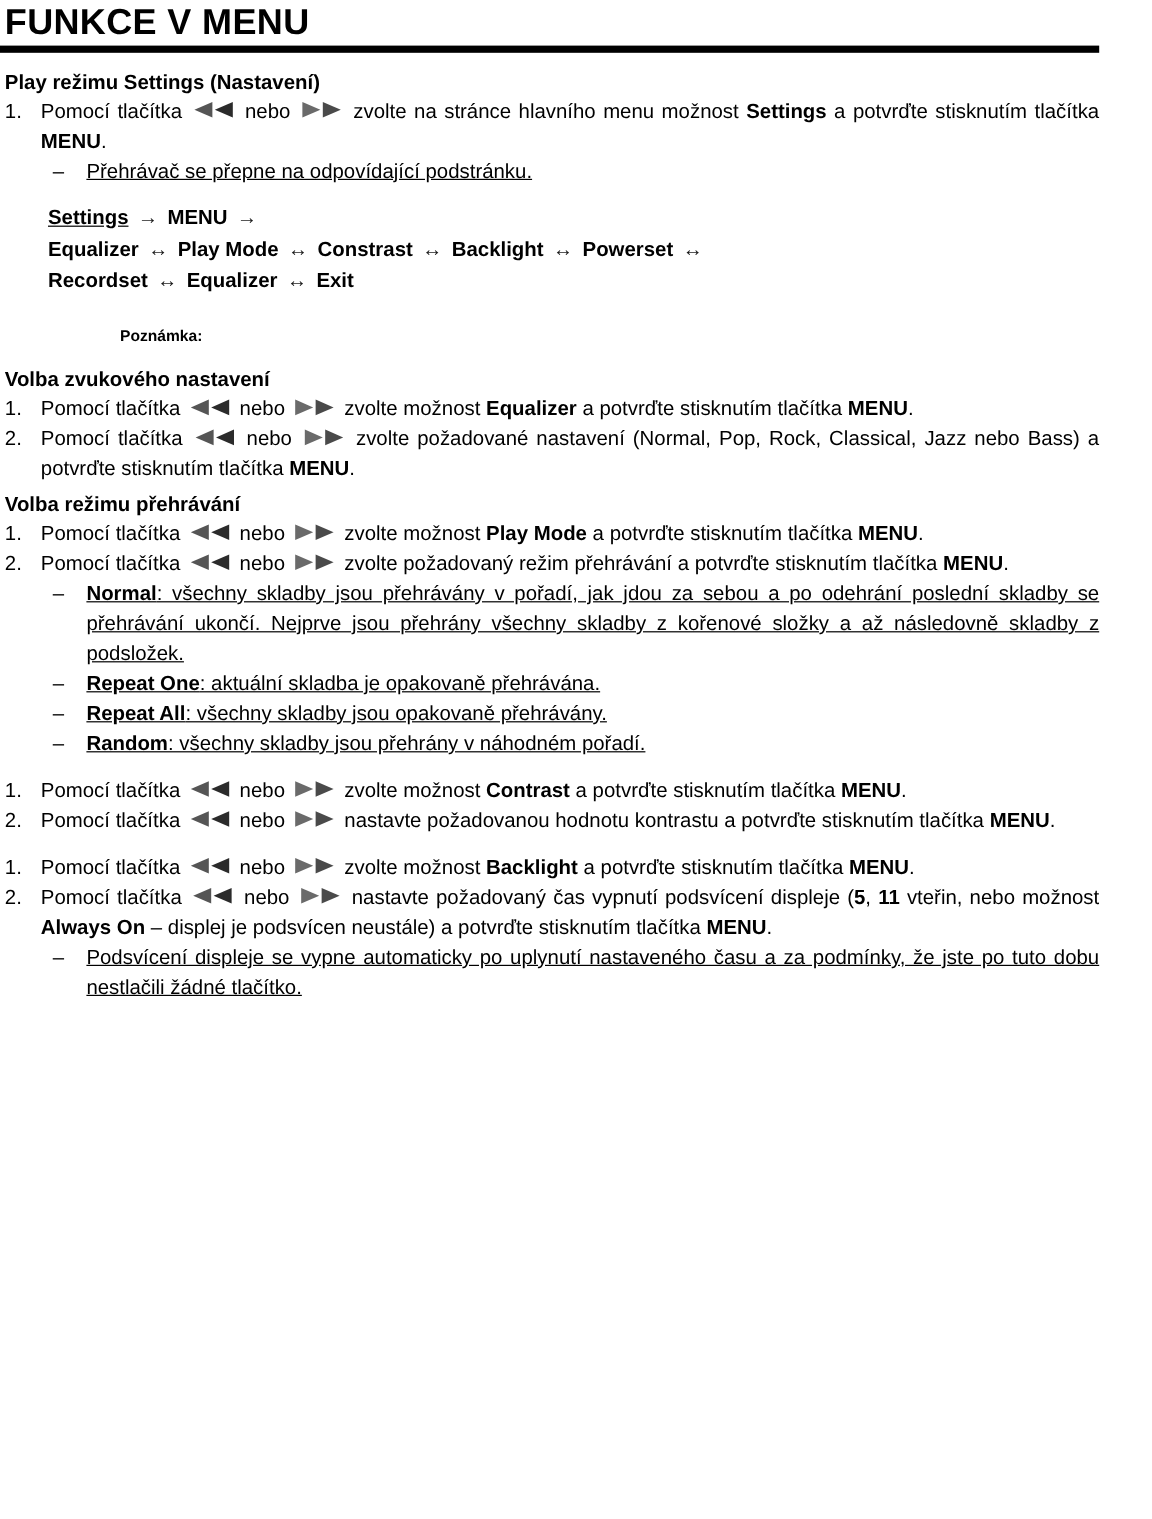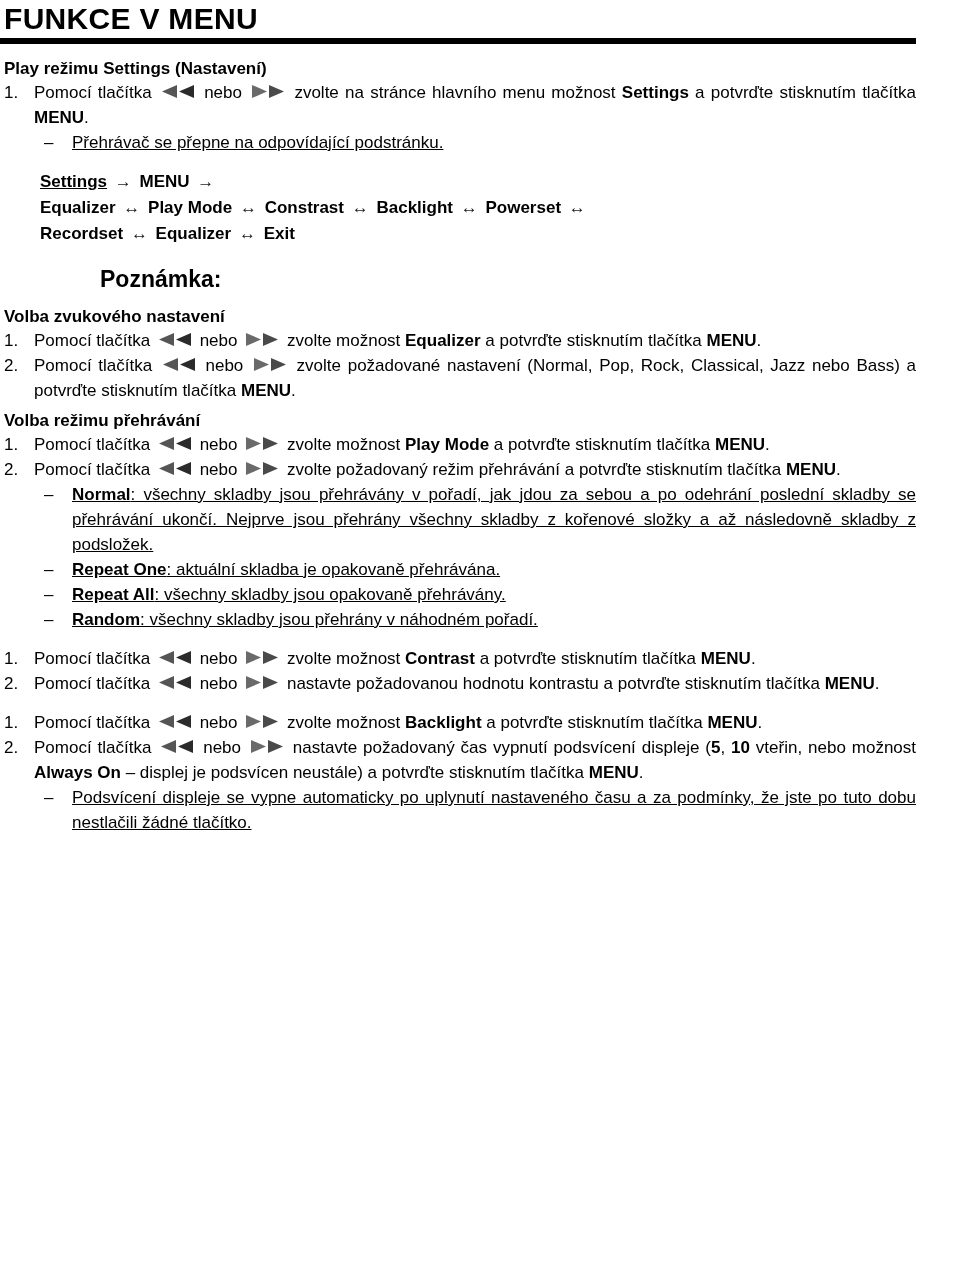--- a/index.html
+++ b/index.html
@@ -79,21 +79,21 @@
   }
   .dash-mark {
     width: 28px;
     flex: 0 0 28px;
   }
   .dash-body { flex: 1 1 auto; text-decoration: underline; }
 
   
   .note {
     padding-left: 100px;
-    font-size: 23px;
+    font-size: 13px;
     line-height: 25px;
   }
   .note-title { font-weight: bold; }
 
   
   .structure {
     padding-left: 40px;
     font-size: 17px;
     font-weight: bold;
     line-height: 26px;
@@ -266,21 +266,21 @@
             </svg></span> zvolte možnost <b>Backlight</b> a potvrďte stisknutím tlačítka <b>MENU</b>.</span>
     </div>
     <div class="step">
       <span class="step-num">2.</span>
       <span class="step-body justify">Pomocí tlačítka <span class="icon"><svg height="15" width="34" viewBox="0 0 34 15">
               <polygon points="16,1 16,14 1,7.5" fill="#555555"></polygon>
               <polygon points="33,1 33,14 18,7.5" fill="#2b2b2b"></polygon>
             </svg></span> nebo <span class="icon"><svg height="15" width="34" viewBox="0 0 34 15">
               <polygon points="1,1 1,14 16,7.5" fill="#6a6a6a"></polygon>
               <polygon points="18,1 18,14 33,7.5" fill="#4a4a4a"></polygon>
-            </svg></span> nastavte požadovaný čas vypnutí podsvícení displeje (<b>5</b>, <b>10</b> vteřin, nebo možnost <b>Always On</b> – displej je podsvícen neustále) a potvrďte stisknutím tlačítka <b>MENU</b>.</span>
+            </svg></span> nastavte požadovaný čas vypnutí podsvícení displeje (<b>5</b>, <b>11</b> vteřin, nebo možnost <b>Always On</b> – displej je podsvícen neustále) a potvrďte stisknutím tlačítka <b>MENU</b>.</span>
     </div>
     <div class="dash-item">
       <span class="dash-mark">–</span>
       <span class="dash-body justify">Podsvícení displeje se vypne automaticky po uplynutí nastaveného času a za podmínky, že jste po tuto dobu nestlačili žádné tlačítko.</span>
     </div>
   </div>
 
 </div>
 
 </body></html>

